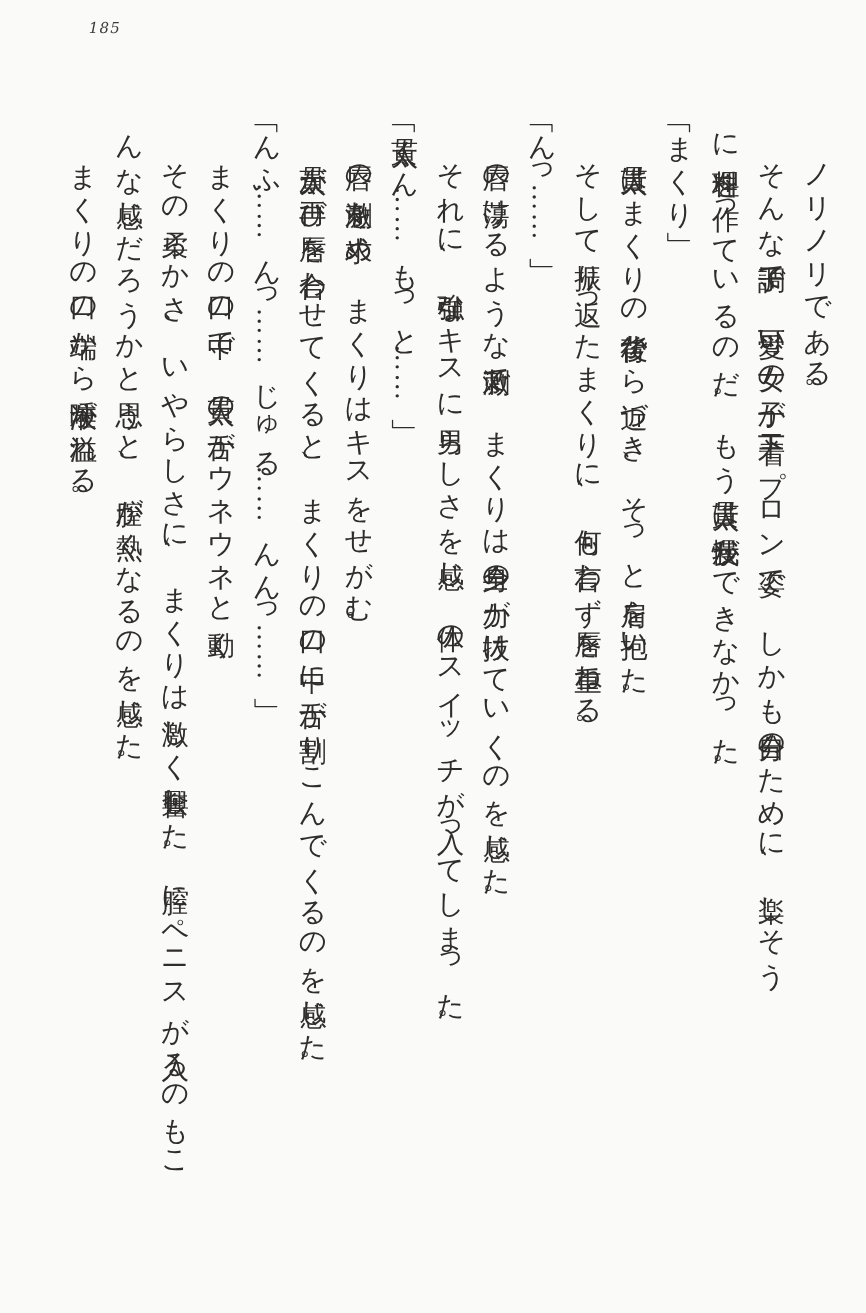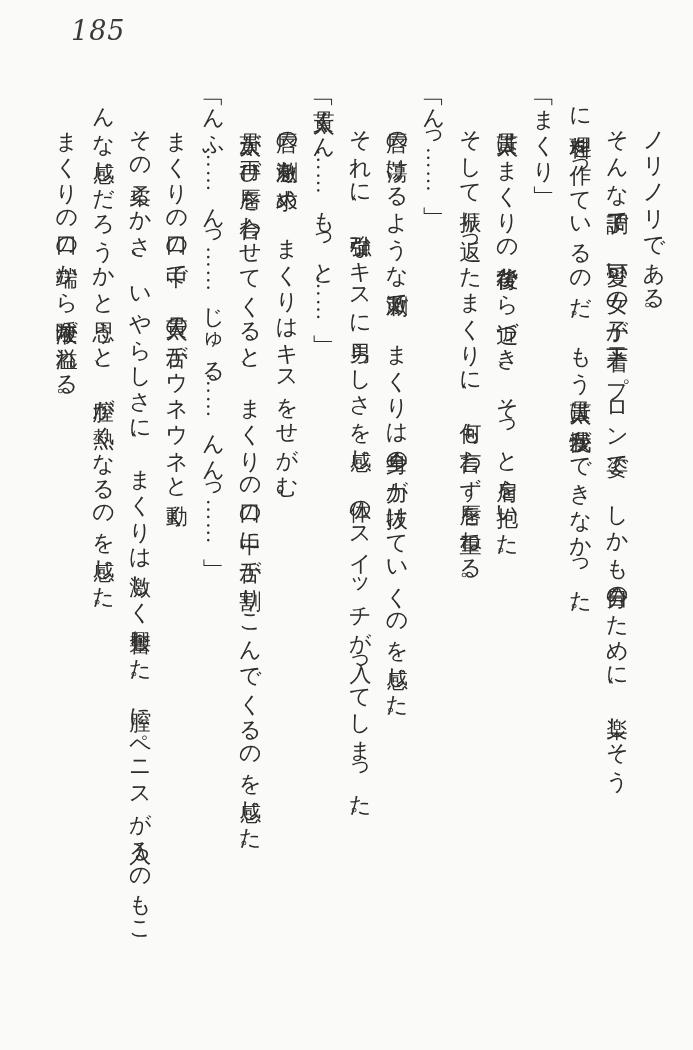--- a/index.html
+++ b/index.html
@@ -17,21 +17,21 @@
   .book-page {
     position: absolute;
     inset: 0;
   }
   .page-number {
     position: absolute;
     left: 71px;
     top: 15px;
     font-family: "DejaVu Serif", serif;
     font-style: italic;
-    font-size: 27px;
+    font-size: 12px;
     letter-spacing: 1px;
     color: #3c3b39;
   }
   .text-block {
     position: absolute;
     top: 92px;
     right: 21px;
     width: 624px;
     height: 900px;
     writing-mode: vertical-rl;

